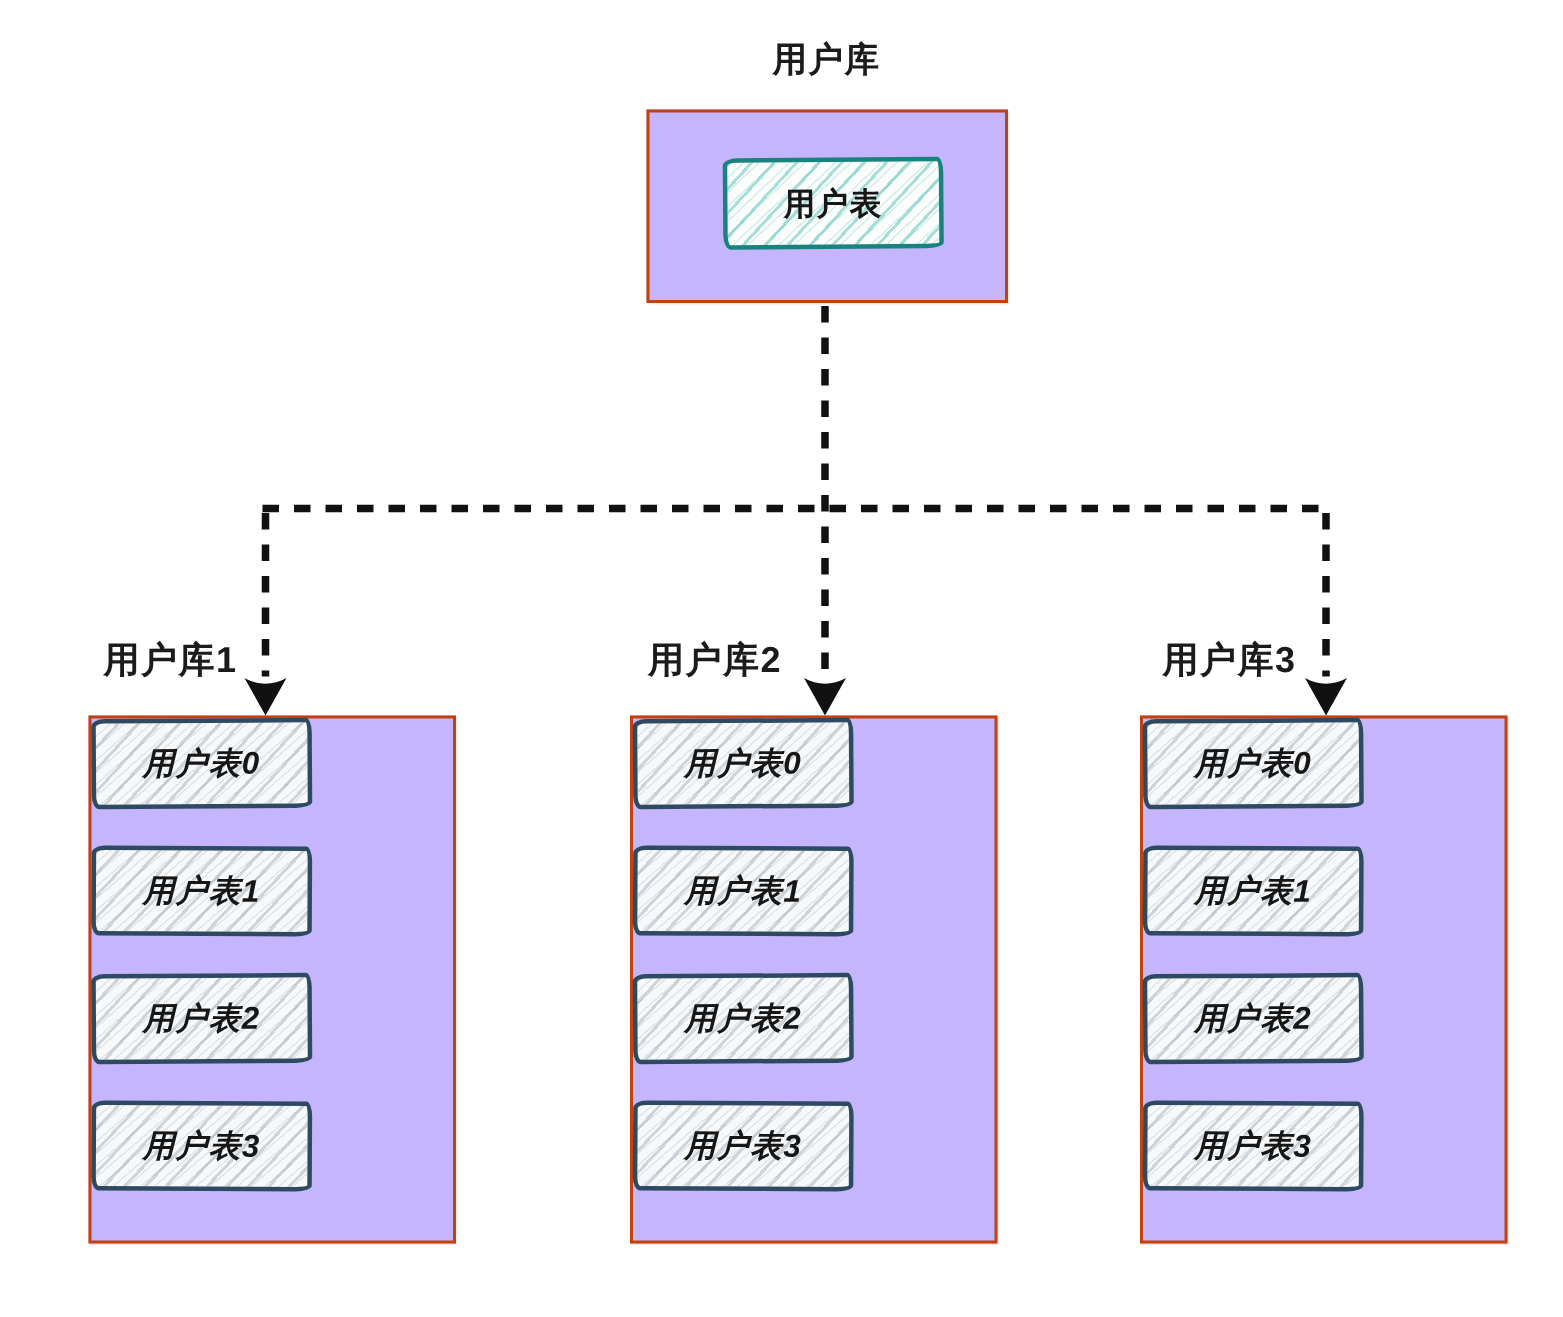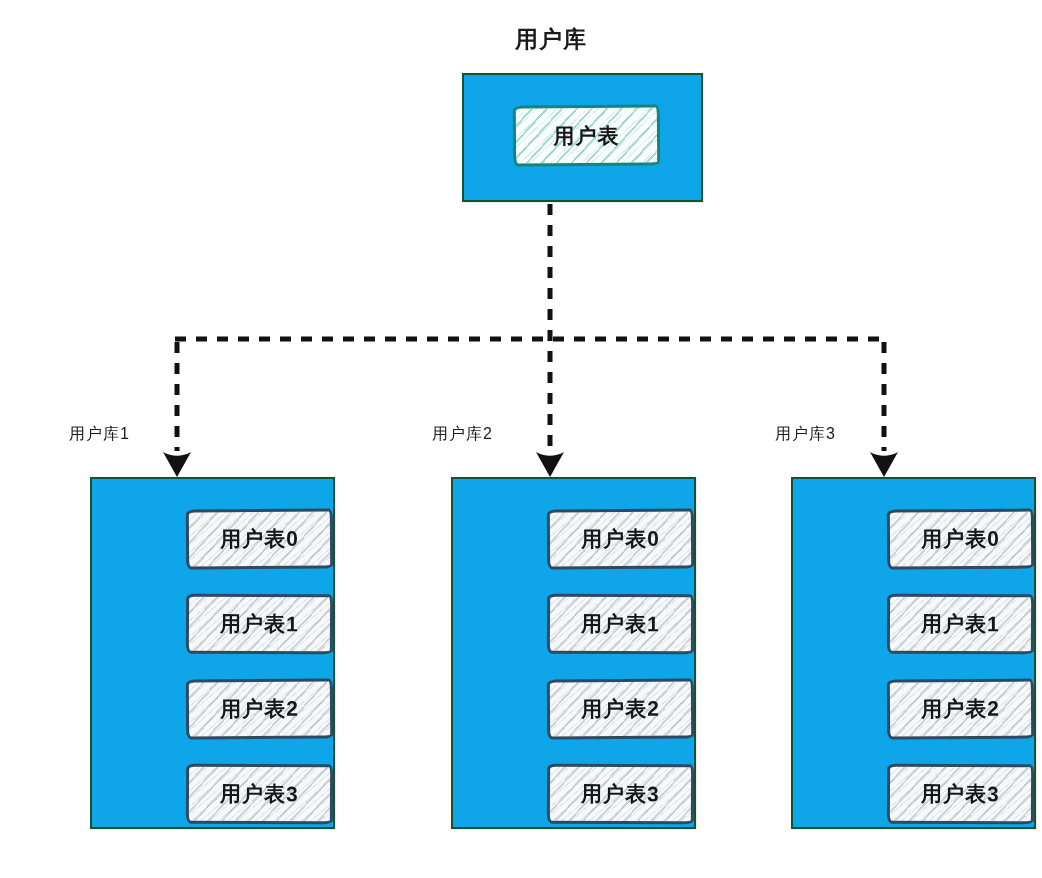--- a/index.html
+++ b/index.html
@@ -12,34 +12,33 @@
     overflow:hidden;
   }
   .stage{position:absolute;left:12px;top:0;width:1042px;height:867px;}
 
   
   .diagram-title{
     position:absolute;left:419px;top:24px;width:240px;
     text-align:center;font-size:23px;font-weight:bold;letter-spacing:1px;
   }
   .shard-label{
-    position:absolute;top:424px;font-size:16px;font-weight:normal;letter-spacing:1px;
+    position:absolute;top:424px;font-size:24px;font-weight:bold;letter-spacing:1px;
   }
   .shard-label.g0{left:57px;}
   .shard-label.g1{left:420px;}
   .shard-label.g2{left:763px;text-align:center;}
 
   
   .container-box{
     position:absolute;
-    background:#0ea5e9;
-    border:2px solid #14532d;
+    background:#c4b5fd;
+    border:2px solid #c2410c;
     box-sizing:border-box;
     box-shadow:1px 1px 0 rgba(0,0,0,0.08);
-    margin-left:31px;
   }
   .root-box{left:419px;top:73px;width:241px;height:129px;}
   .shard-box{top:477px;width:245px;height:352px;}
   .shard-box.g0{left:47px;}
   .shard-box.g1{left:408px;}
   .shard-box.g2{left:748px;}
 
   
   .table-box{
     box-sizing:border-box;
@@ -52,22 +51,22 @@
     border:3px solid #18827d;
     border-radius:10px 4px 12px 5px / 5px 11px 4px 10px;
     background:
       repeating-linear-gradient(133deg, rgba(84,191,182,0.50) 0 2px, rgba(0,0,0,0) 2px 11px),
       repeating-linear-gradient(137deg, rgba(140,212,204,0.35) 0 1px, rgba(0,0,0,0) 1px 7px),
       #fbfdfd;
     transform:rotate(-0.4deg);
   }
   .shard-tables{
     position:absolute;left:0;top:0;width:100%;
-    display:flex;flex-direction:column;align-items:flex-end;
-    padding-top:30px;gap:25px;
+    display:flex;flex-direction:column;align-items:flex-start;
+    gap:25px;font-style:italic;
   }
   .shard-table{
     width:147px;height:60px;
     border:3px solid #2e4a62;
     border-radius:9px 4px 11px 5px / 5px 10px 4px 9px;
     background:
       repeating-linear-gradient(133deg, rgba(110,130,148,0.30) 0 2px, rgba(0,0,0,0) 2px 10px),
       repeating-linear-gradient(139deg, rgba(150,165,178,0.22) 0 1px, rgba(0,0,0,0) 1px 6px),
       #f7f8f9;
   }

